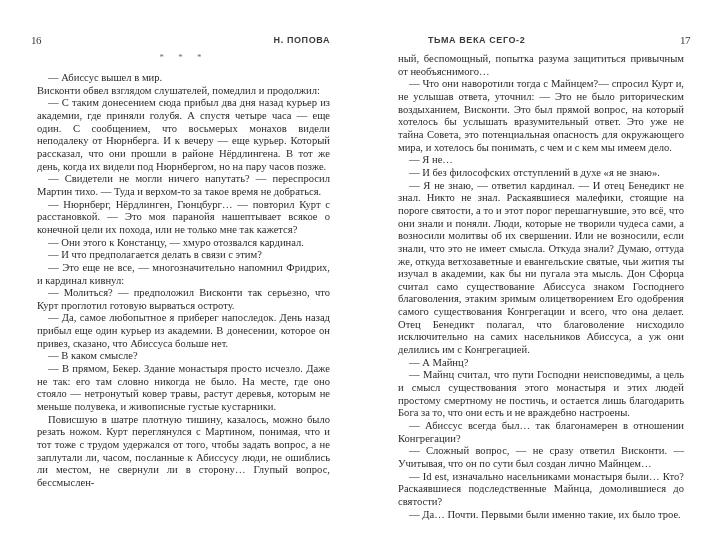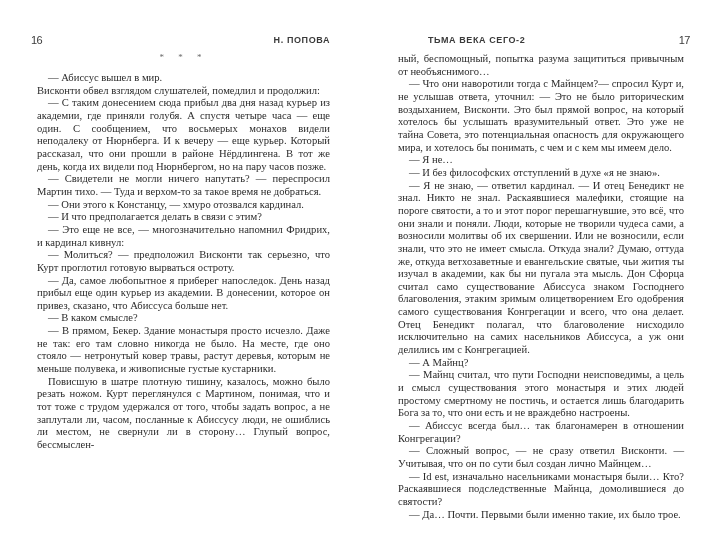--- a/index.html
+++ b/index.html
@@ -31,21 +31,21 @@
       height: 14px;
       font-family: "DejaVu Sans Mono", "Liberation Mono", monospace;
       font-size: 9px;
       letter-spacing: 0.5px;
       color: #3a3a3a;
     }
     .folio {
       position: absolute;
       top: 0;
       font-size: 11px;
-      font-family: Liberation Sans, sans-serif;
+      font-family: Liberation Serif, serif;
       letter-spacing: -0.5px;
     }
     .page-left .folio { left: -6px; }
     .page-right .folio { right: -6px; }
     .head-title {
       position: absolute;
       top: 1px;
       text-transform: uppercase;
       font-weight: bold;
       font-family: "Liberation Sans", sans-serif;
@@ -92,20 +92,21 @@
   <div class="running-head">
     <span class="folio">16</span>
     <span class="head-title">Н. Попова</span>
   </div>
   <div class="asterisks">* * *</div>
   <div class="body-text">
     <p>— Абиссус вышел в мир.</p>
     <p class="noindent">Висконти обвел взглядом слушателей, помедлил и продолжил:</p>
     <p>— С таким донесением сюда прибыл два дня назад курьер из академии, где приняли голубя. А спустя четыре часа — еще один. С сообщением, что восьмерых монахов видели неподалеку от Нюрнберга. И к вечеру — еще курьер. Который рассказал, что они прошли в районе Нёрдлингена. В тот же день, когда их видели под Нюрнбергом, но на пару часов позже.</p>
     <p>— Свидетели не могли ничего напутать? — переспросил Мартин тихо. — Туда и верхом-то за такое время не добраться.</p>
+    <p>— Нюрнберг, Нёрдлинген, Гюнцбург… — повторил Курт с расстановкой. — Это моя паранойя нашептывает всякое о конечной цели их похода, или не только мне так кажется?</p>
     <p>— Они этого к Констанцу, — хмуро отозвался кардинал.</p>
     <p>— И что предполагается делать в связи с этим?</p>
     <p>— Это еще не все, — многозначительно напомнил Фридрих, и кардинал кивнул:</p>
     <p>— Молиться? — предположил Висконти так серьезно, что Курт проглотил готовую вырваться остроту.</p>
     <p>— Да, самое любопытное я приберег напоследок. День назад прибыл еще один курьер из академии. В донесении, которое он привез, сказано, что Абиссуса больше нет.</p>
     <p>— В каком смысле?</p>
     <p>— В прямом, Бекер. Здание монастыря просто исчезло. Даже не так: его там словно никогда не было. На месте, где оно стояло — нетронутый ковер травы, растут деревья, которым не меньше полувека, и живописные густые кустарники.</p>
     <p>Повисшую в шатре плотную тишину, казалось, можно было резать ножом. Курт переглянулся с Мартином, понимая, что и тот тоже с трудом удержался от того, чтобы задать вопрос, а не заплутали ли, часом, посланные к Абиссусу люди, не ошиблись ли местом, не свернули ли в сторону… Глупый вопрос, бессмыслен-</p>
   </div>
 </div>

